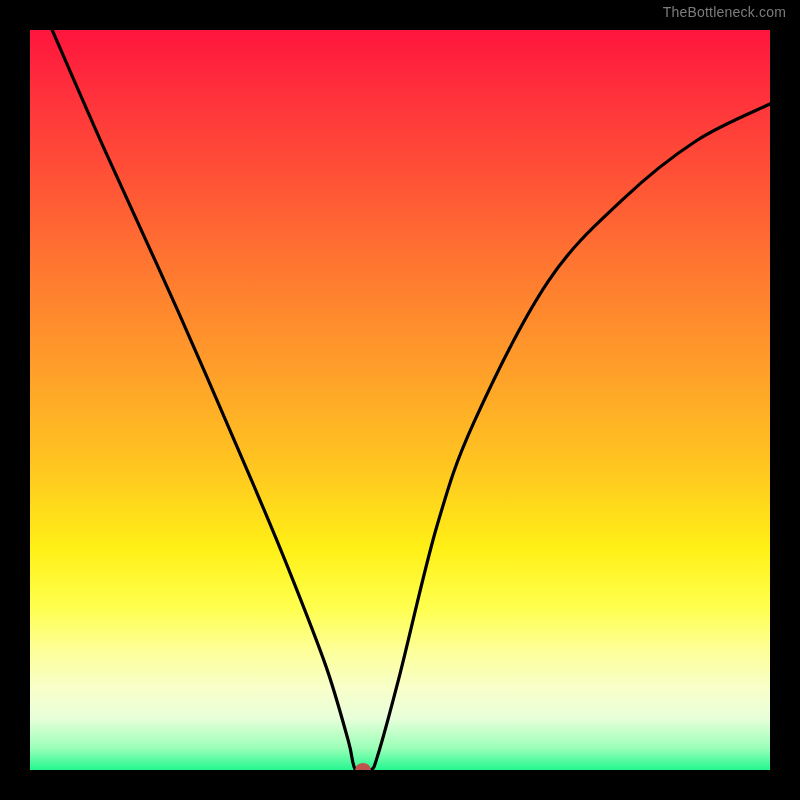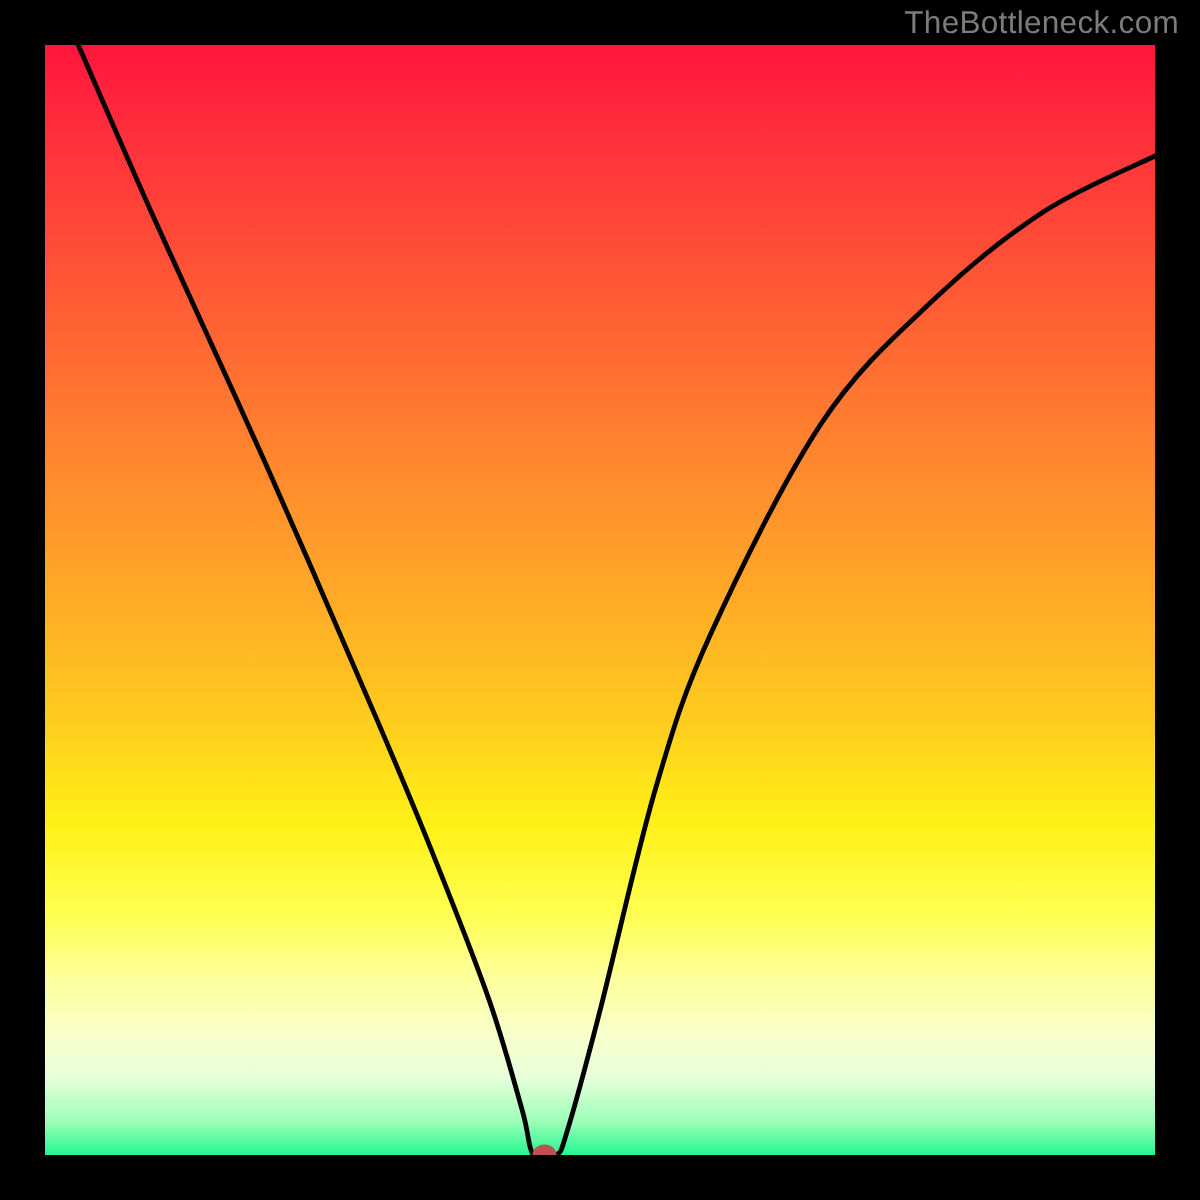--- a/index.html
+++ b/index.html
@@ -15,21 +15,21 @@
     position: relative;
     width: 800px;
     height: 800px;
     background: #000;
   }
   .watermark {
     position: absolute;
     top: 4px;
     right: 14px;
     color: #7c7c7c;
-    font-size: 21px;
+    font-size: 14px;
     font-weight: 500;
     letter-spacing: 0.2px;
     z-index: 20;
   }
   .plot-area {
     position: absolute;
     left: 30px;
     top: 30px;
     width: 740px;
     height: 740px;

